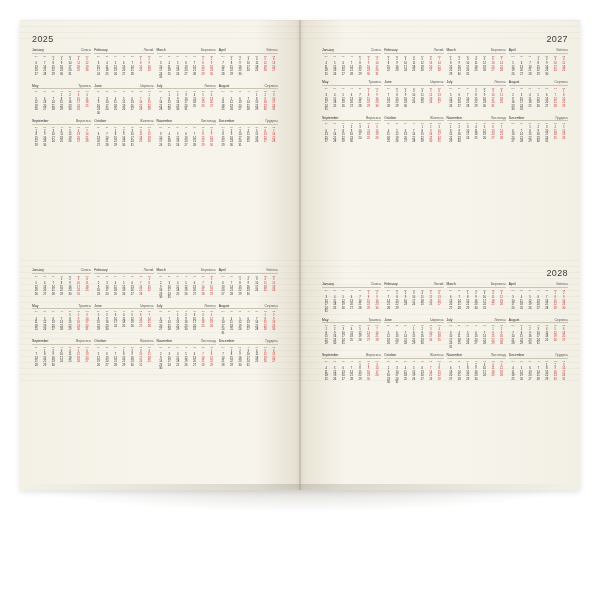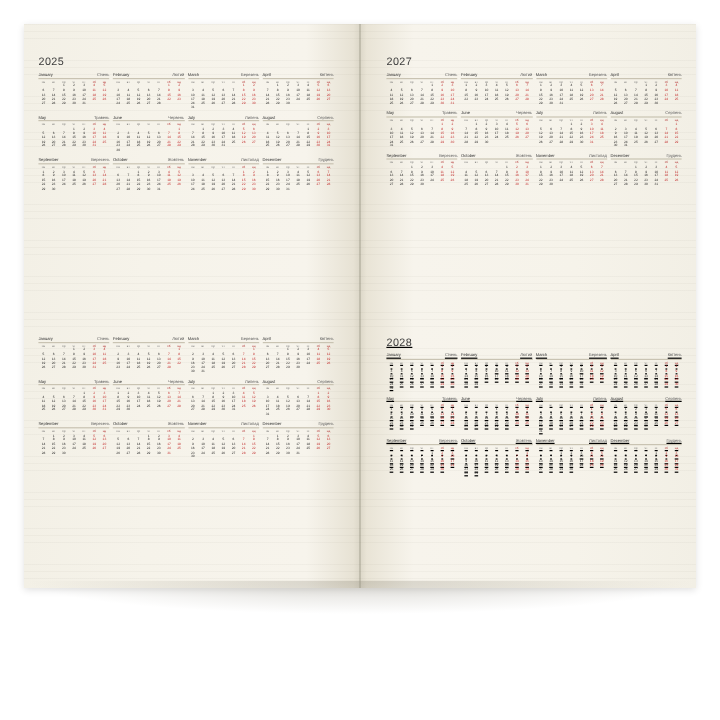--- a/index.html
+++ b/index.html
@@ -24,36 +24,36 @@
         #e7e2d4 49%, #dcd7c8 50%, #e9e4d6 51%,
         #f7f4ec 58%, #f6f3ea 82%, #f2efe5 100%);
     box-shadow:0 2px 6px rgba(0,0,0,.12);
   }
   .spread:after{
     content:"";
     position:absolute;left:0;right:0;bottom:-22px;height:28px;
     background:radial-gradient(ellipse at 50% 0%, rgba(150,145,130,.35) 0%, rgba(255,255,255,0) 70%);
   }
   .page-half{
-    position:absolute;top:12px;height:100%;width:50%;
+    position:absolute;top:0;height:100%;width:50%;
   }
   .page-left{left:0;}
   .page-right{left:50%;}
 
   .year-block{
     position:absolute;
     width:246px;
   }
   .year-label{
     font-size:9px;
     color:#3b3b3b;
     letter-spacing:.4px;
     margin-bottom:4px;
   }
-  .year-label.right{}
+  .year-label.right{text-align:right;}
 
   .months{
     display:grid;
     grid-template-columns:repeat(4,1fr);
     column-gap:3px;
     row-gap:4px;
   }
   .month{
     font-size:2.6px;
     line-height:1.25;
@@ -1932,21 +1932,21 @@
                 <span class="we">26</span>
                 <span>27</span>
                 <span>28</span>
                 <span>29</span>
                 <span>30</span>
                 <span>31</span>
               </div>
             </div>
           </div>
       </div>
-      <div class="year-block" id="y3" style="left:22px;top:248px;text-decoration:underline;">
+      <div class="year-block" id="y3" style="left:22px;top:248px;">
         <div class="year-label right">2028</div>
         <div class="months">
             <div class="month">
               <div class="mhead">
                 <span>January</span>
                 <span class="uk">Січень</span>
               </div>
               <div class="dow">
                 <span>пн</span>
                 <span>вт</span>

